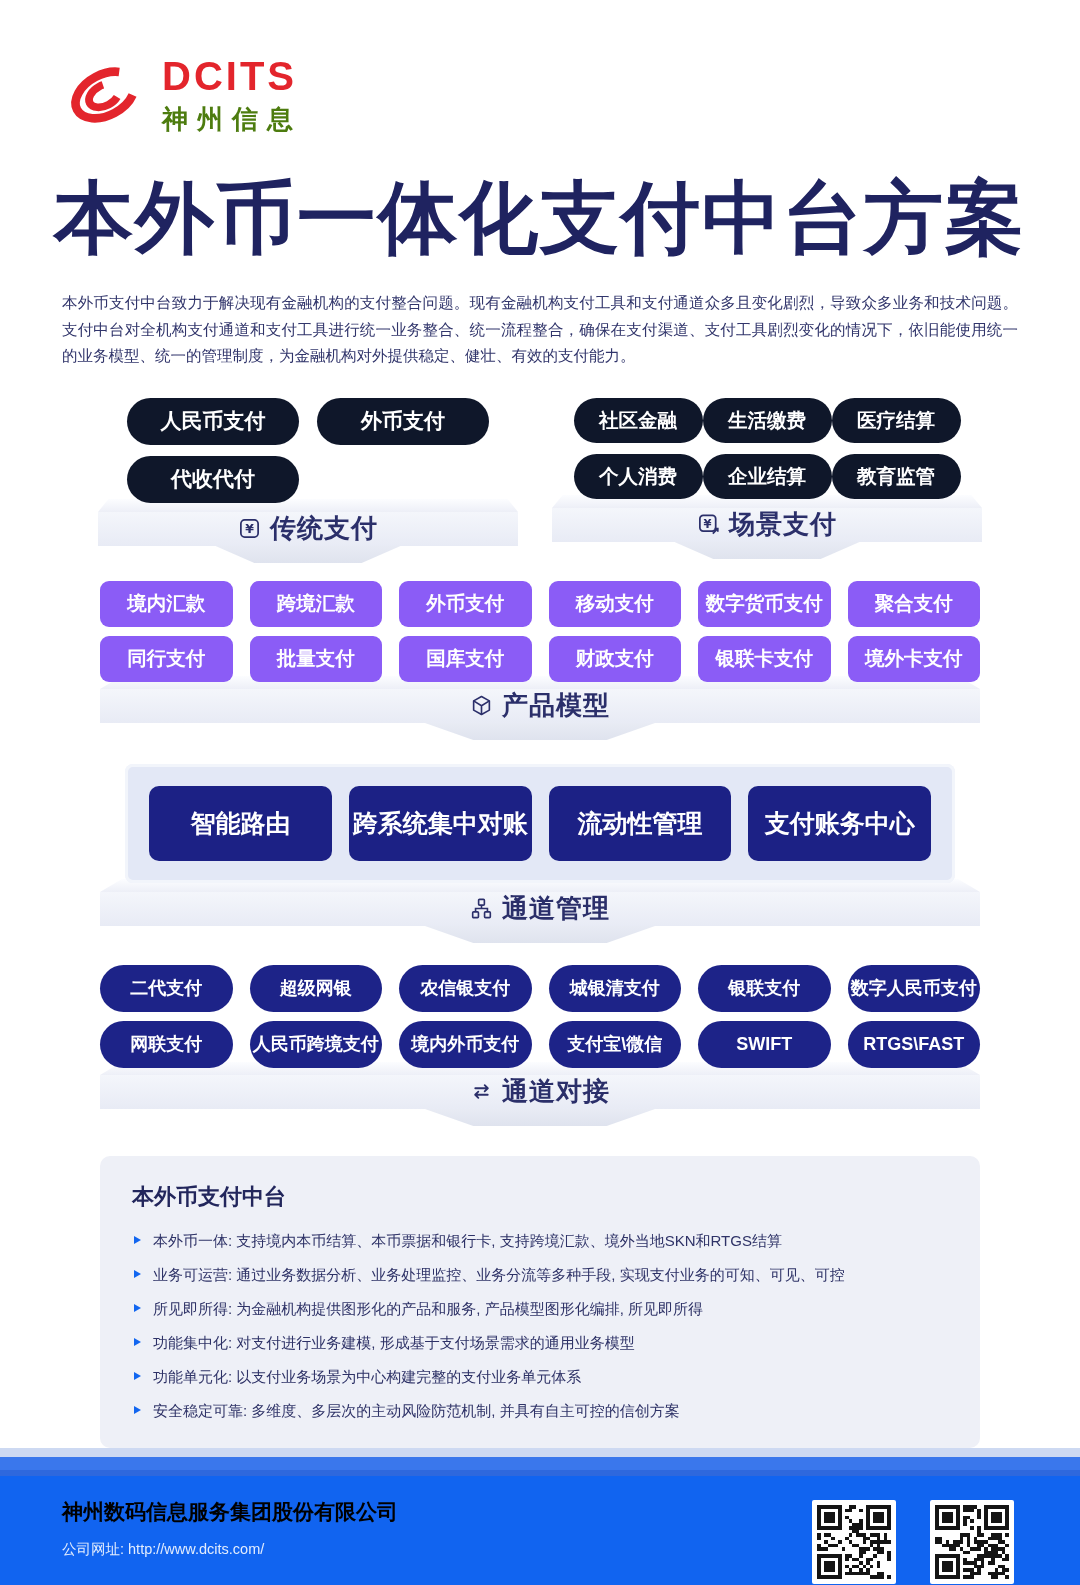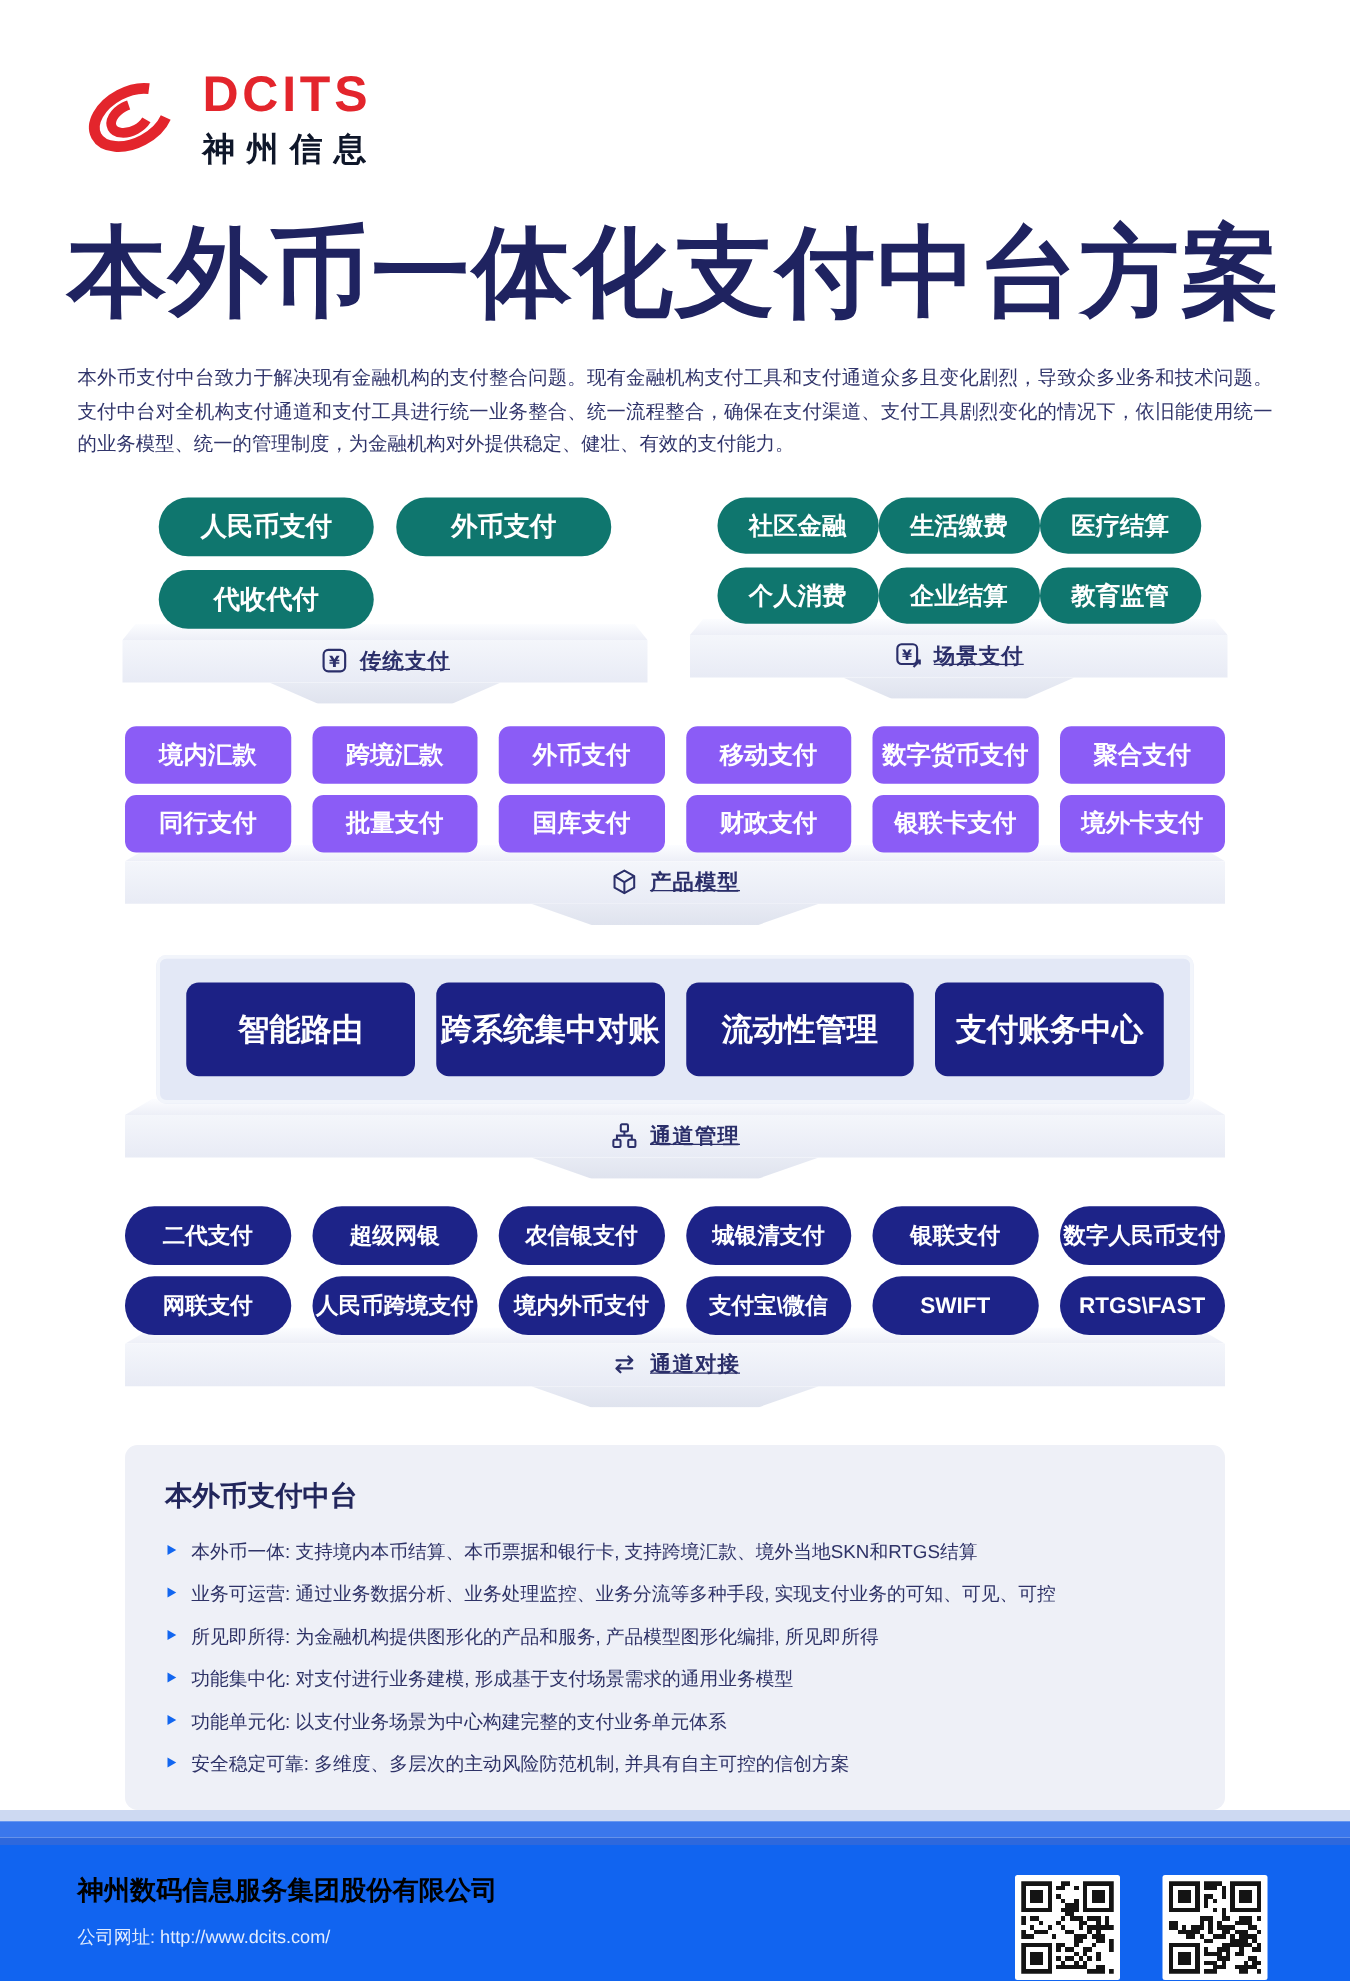--- a/index.html
+++ b/index.html
@@ -5,48 +5,48 @@
   * { margin:0; padding:0; box-sizing:border-box; }
   html,body { width:1080px; }
   body {
     height:1585px; background:#ffffff; overflow:hidden;
     font-family:"Liberation Sans","DejaVu Sans",sans-serif;
     display:flex; flex-direction:column;
   }
   
   .logo-row { display:flex; align-items:center; gap:14px; margin:56px 0 0 62px; }
   .logo-en { font-size:40px; font-weight:800; color:#e3252c; letter-spacing:3px; line-height:1.0; }
-  .logo-cn { font-size:26px; font-weight:bold; color:#0f172a; letter-spacing:9px; margin-top:6px; }
+  .logo-cn { font-size:26px; font-weight:bold; color:#4d7c0f; letter-spacing:9px; margin-top:6px; }
   .page-title { text-align:center; margin-top:40px; font-size:79px; font-weight:900;
     color:#1f2360; letter-spacing:2px; line-height:1.05; }
   .intro { width:956px; margin:30px auto 0; font-size:15.5px; line-height:1.72;
     color:#31356b; text-align:justify; font-weight:500; }
   
   .pill,.box-blue,.pill-navy,.box-navy{ display:flex; align-items:center; justify-content:center;
     color:#fff; font-weight:bold; white-space:nowrap; }
-  .pill { background:#0f766e; border-radius:999px; }
+  .pill { background:#0f172a; border-radius:999px; }
   .pill-lg { height:47px; font-size:21px; }
   .pill-md { height:45px; font-size:19.5px; }
   .box-blue { background:#8b5cf6; border-radius:9px; height:46px; font-size:19.5px; }
   .pill-navy { background:#1d2388; border-radius:999px; height:47px; font-size:18px; }
   .box-navy { background:#1c2185; border-radius:10px; height:75px; flex:1; font-size:25px;text-align:center; }
   .grid-2x2 { display:grid; grid-template-columns:repeat(2,172px); gap:11px 18px; justify-content:center; }
   .grid-3x2 { display:grid; grid-template-columns:repeat(3,129px); gap:11px 0; justify-content:center; }
   .grid-6 { display:grid; grid-template-columns:repeat(6,1fr); gap:9px 17px; width:880px; margin:0 auto; }
   .row-4 { display:flex; gap:17px; }
   
   .pedestal { position:relative; }
   .ped-top { height:13px; background:linear-gradient(#fcfdff,#edeff7);
     clip-path:polygon(2.5% 0,97.5% 0,100% 100%,0 100%); }
   .ped-bar { height:34px; background:linear-gradient(#f4f6fb,#e8ebf5);
     display:flex; align-items:center; justify-content:center; gap:9px; }
   .ped-tab { height:17px; margin:0 auto; background:linear-gradient(#e8ebf4,#dfe3ee);
     clip-path:polygon(0 0,100% 0,79% 100%,21% 100%); width:230px; }
   .ped-tab.small { width:185px; }
-  .ped-label { font-size:17px; font-weight:bold; color:#2b2f6a; letter-spacing:1px;text-decoration:underline; }
+  .ped-label { font-size:26px; font-weight:bold; color:#2b2f6a; letter-spacing:1px; }
   .ped-icon { display:flex; align-items:center; }
   
   .top-groups { display:flex; gap:34px; width:884px; margin:28px auto 0; }
   .group-a { flex:0 0 420px; } .group-b { flex:1; }
   .group-a .grid-2x2, .group-b .grid-3x2 { margin-bottom:-4px; position:relative; z-index:2; }
   .section { width:880px; margin:0 auto; }
   .sec-product { margin-top:18px; }
   .sec-product .grid-6 { position:relative; z-index:2; margin-bottom:-6px; }
   .sec-mgmt { margin-top:24px; }
   .mgmt-panel { width:830px; margin:0 auto -4px; position:relative; z-index:2; background:#e3e8f6;

